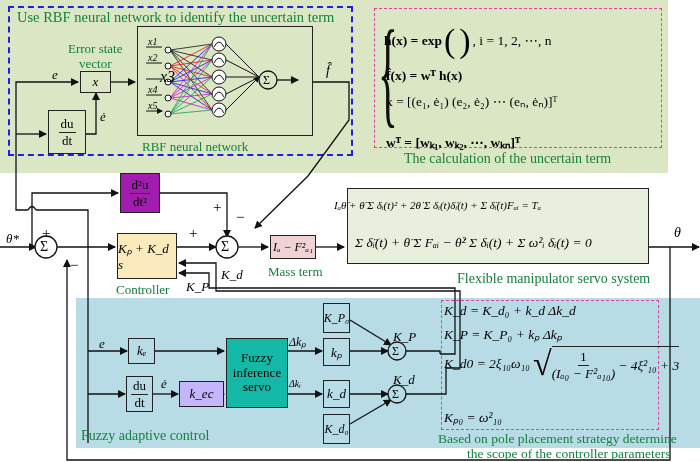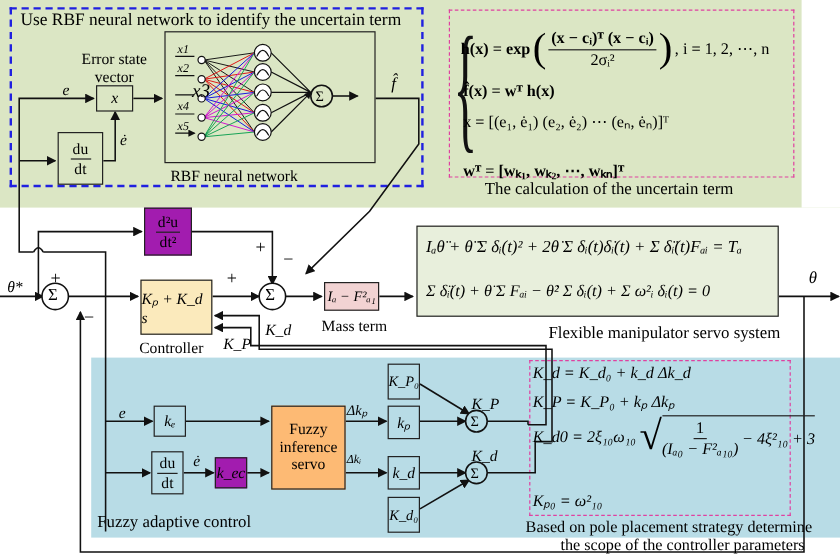--- a/index.html
+++ b/index.html
@@ -1,19 +1,19 @@
 <!DOCTYPE html>
 <html><head>
 <meta charset="utf-8">
 <style>
   html, body { margin:0; padding:0; background:#ffffff; }
   body { width:700px; height:462px; position:relative; overflow:hidden;
          font-family:"Liberation Serif", serif; }
   .abs { position:absolute; }
-  .red { color:#000000; }
+  .red { color:#15803d; }
   .lbl { position:absolute; white-space:nowrap; font-size:13px; line-height:1; }
   .it { font-style:italic; }
   .box { position:absolute; border:1.3px solid #222; box-sizing:border-box;
          display:flex; align-items:center; justify-content:center; font-size:13px; }
   .frac { display:inline-flex; flex-direction:column; align-items:center; line-height:1.05; }
   .frac .num { border-bottom:1px solid #222; padding:0 2px 1px; }
   .frac .den { padding-top:1px; }
   .eq { position:absolute; white-space:nowrap; font-size:13.5px; line-height:1; }
   svg { position:absolute; left:0; top:0; }
 </style>
@@ -132,24 +132,20 @@
 <div class="lbl it" style="left:148px;top:85px;font-size:10px;">x4</div>
 <div class="lbl it" style="left:148px;top:101px;font-size:10px;">x5</div>
 <div class="lbl" style="left:263px;top:74px;font-size:12px;">Σ</div>
 <div class="lbl it" style="left:326px;top:64px;font-size:14px;">f̂</div>
 <div class="lbl red" style="left:142px;top:140px;font-size:13px;">RBF neural network</div>
 
 <div class="lbl" style="left:378px;top:14px;font-size:118px;line-height:1;transform:scaleX(0.35);transform-origin:left top;color:#111;">{</div>
 <div class="eq" style="left:384px;top:24px;display:flex;align-items:center;font-weight:bold;">
   <span>h(x) = exp</span>
   <span style="font-size:34px;font-weight:normal;margin:0 2px;">(</span>
-  <span class="frac">
-      <span class="num">(x − cᵢ)ᵀ (x − cᵢ)</span>
-      <span class="den" style="font-weight:normal;">2σᵢ²</span>
-    </span>
   <span style="font-size:34px;font-weight:normal;margin:0 2px;">)</span>
   <span style="font-weight:normal;">, i = 1, 2, ⋯, n</span>
 </div>
 <div class="eq" style="left:386px;top:69px;font-weight:bold;">f̂(x) = wᵀ h(x)</div>
 <div class="eq" style="left:386px;top:95px;font-weight:normal;">x = [(e₁, ė₁)   (e₂, ė₂)   ⋯   (eₙ, ėₙ)]ᵀ</div>
 <div class="eq" style="left:386px;top:120px;font-weight:bold;margin-top:16px;">wᵀ = [wₖ₁, wₖ₂, ⋯, wₖₙ]ᵀ</div>
 <div class="lbl red" style="left:404px;top:152px;font-size:14px;">The calculation of the uncertain term</div>
 
 <div class="lbl it" style="left:6px;top:232px;">θ*</div>
 <div class="lbl" style="left:42px;top:226px;font-size:15px;">+</div>
@@ -166,36 +162,36 @@
 <div class="lbl it" style="left:186px;top:280px;">K_P</div>
 <div class="lbl it" style="left:221px;top:268px;">K_d</div>
 <div class="lbl" style="left:213px;top:200px;font-size:15px;">+</div>
 <div class="lbl" style="left:236px;top:210px;font-size:15px;">−</div>
 <div class="lbl" style="left:189px;top:226px;font-size:15px;">+</div>
 <div class="lbl" style="left:221px;top:240px;font-size:14px;">Σ</div>
 <div class="box it" style="left:270px;top:235px;width:46px;height:24px;background:#f2d3d3;font-size:12px;">Iₐ − F²ₐ₁</div>
 <div class="lbl red" style="left:268px;top:265px;font-size:13px;">Mass term</div>
 
 <div class="abs" style="left:347px;top:188px;width:302px;height:76px;border:1.3px solid #222;box-sizing:border-box;background:#e8efdc;"></div>
-<div class="eq it" style="left:355px;top:200px;font-size:14px;">Iₐθ̈ + θ̈ Σ δᵢ(t)² + 2θ̇ Σ δᵢ(t)δ̇ᵢ(t) + Σ δ̈ᵢ(t)Fₐᵢ = Tₐ</div>
+<div class="eq it" style="left:334px;top:200px;font-size:11px;">Iₐθ̈ + θ̈ Σ δᵢ(t)² + 2θ̇ Σ δᵢ(t)δ̇ᵢ(t) + Σ δ̈ᵢ(t)Fₐᵢ = Tₐ</div>
 <div class="eq it" style="left:355px;top:236px;font-size:13.5px;">Σ δ̈ᵢ(t) + θ̈ Σ Fₐᵢ − θ̇² Σ δᵢ(t) + Σ ω²ᵢ δᵢ(t) = 0</div>
 <div class="lbl red" style="left:457px;top:272px;font-size:14px;">Flexible manipulator servo system</div>
 <div class="lbl it" style="left:674px;top:226px;font-size:14px;">θ</div>
 
 <div class="lbl it" style="left:99px;top:337px;">e</div>
 <div class="box it" style="left:128px;top:338px;width:27px;height:26px;background:#b8dce6;">kₑ</div>
 <div class="box" style="left:126px;top:376px;width:27px;height:36px;background:#b8dce6;">
   <span class="frac">
       <span class="num">du</span>
       <span class="den">dt</span>
     </span>
 </div>
 <div class="lbl it" style="left:161px;top:377px;">ė</div>
-<div class="box it" style="left:179px;top:381px;width:27px;height:26px;background:#a21caf;">k_ec</div>
-<div class="box" style="left:226px;top:338px;width:62px;height:70px;background:#fdba74;flex-direction:column;line-height:1.15;">
+<div class="box it" style="left:179px;top:381px;width:45px;height:26px;background:#c4b5fd;">k_ec</div>
+<div class="box" style="left:226px;top:338px;width:62px;height:70px;background:#14b8a6;flex-direction:column;line-height:1.15;">
   <span>Fuzzy</span>
   <span>inference</span>
   <span>servo</span>
 </div>
 <div class="lbl it" style="left:289px;top:336px;font-size:12px;">Δkₚ</div>
 <div class="lbl it" style="left:289px;top:379px;font-size:10px;">Δkᵢ</div>
 <div class="box it" style="left:323px;top:303px;width:27px;height:30px;background:#b8dce6;font-size:12px;">K_P₀</div>
 <div class="box it" style="left:323px;top:338px;width:27px;height:28px;background:#b8dce6;">kₚ</div>
 <div class="box it" style="left:323px;top:380px;width:27px;height:28px;background:#b8dce6;">k_d</div>
 <div class="box it" style="left:323px;top:414px;width:27px;height:30px;background:#b8dce6;font-size:12px;">K_d₀</div>

